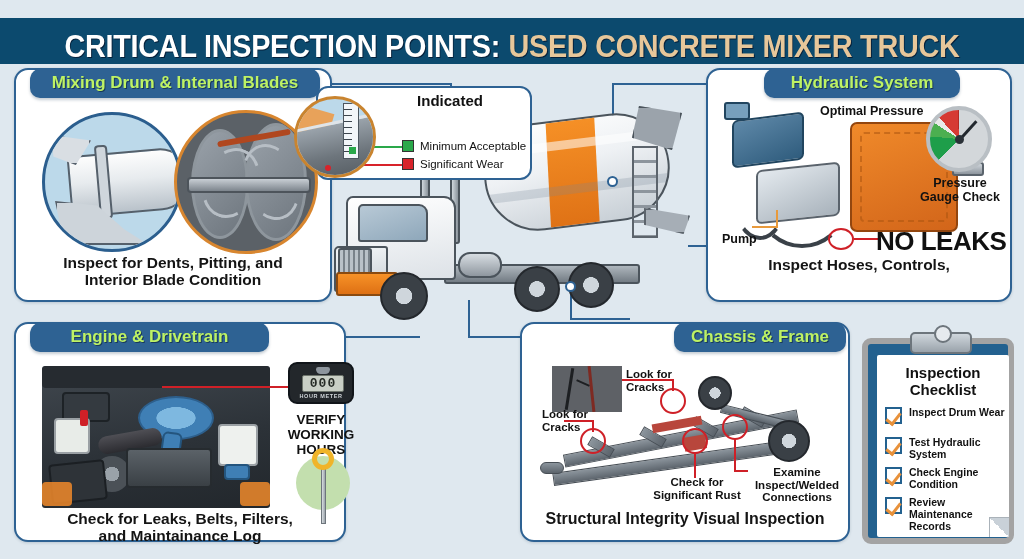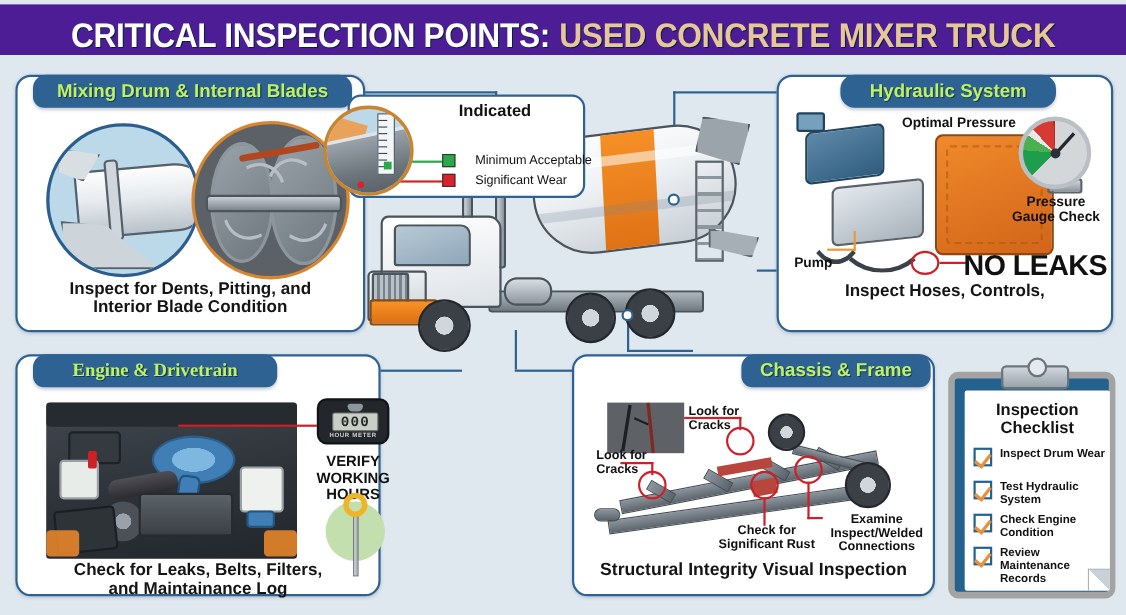--- a/index.html
+++ b/index.html
@@ -6,22 +6,22 @@
   body {
     width:1024px; height:559px; overflow:hidden;
     background:#dfe8ef;
     font-family:"Liberation Sans", sans-serif;
     position:relative;
   }
   .stage { position:absolute; inset:0; }
 
   
   .header {
-    position:absolute; left:0; top:4px; width:1024px; height:46px;
-    background:#4c1d95;
+    position:absolute; left:0; top:18px; width:1024px; height:46px;
+    background:#0c4a6e;
   }
   .header-title {
     position:absolute; left:0; top:0; width:1024px; height:58px;
     display:flex; align-items:center; justify-content:center;
     font-size:31px; font-weight:bold; letter-spacing:-0.3px;
     white-space:nowrap;
     font-family:"Liberation Sans Narrow","Liberation Sans",sans-serif;
     transform:scaleX(0.93); transform-origin:center;
   }
   .t-white { color:#ffffff; text-shadow:1px 1px 0 #06203a; }
@@ -105,21 +105,21 @@
   #wearbox {
     position:absolute; left:316px; top:86px; width:216px; height:94px;
     background:#ffffff; border:2px solid #2e6293; border-radius:12px;
   }
   #wearbox .wt {
     position:absolute; left:52px; top:5px; width:160px;
     text-align:center; font-size:15px; font-weight:bold; color:#111;
     line-height:1.1;
     font-family:"Liberation Sans Narrow","Liberation Sans",sans-serif;
   }
-  .legend-row { position:absolute; left:84px; display:flex; align-items:center; gap:18px; }
+  .legend-row { position:absolute; left:84px; display:flex; align-items:center; gap:6px; }
   .legend-row .sw { width:12px; height:12px; border:1px solid #333; }
   .legend-row .lb { font-size:11.5px; color:#111; white-space:nowrap;
     font-family:"Liberation Sans Narrow","Liberation Sans",sans-serif;}
   #lg1 { top:52px; } #lg2 { top:70px; }
   .lg-line { position:absolute; height:1.5px; }
 
   #magnifier {
     position:absolute; left:294px; top:96px; width:82px; height:82px;
     border-radius:50%; border:3px solid #c9842f; overflow:hidden;
     background:#bcd9ea;
@@ -136,21 +136,21 @@
   .mag-ruler i {
     position:absolute; left:0; width:8px; height:1.2px; background:#3b444c;
   }
   .mag-orange {
     position:absolute; left:-14px; top:8px; width:42px; height:74px;
     background:#e8a25a; transform:rotate(16deg);
   }
 
   
   #p2 { left:706px; top:68px; width:306px; height:234px; }
-  #p2 .panel-head { left:56px; width:196px;border-radius:13px; }
+  #p2 .panel-head { left:56px; width:196px; }
   .lbl { position:absolute; font-size:12.5px; font-weight:bold; color:#111;
     font-family:"Liberation Sans Narrow","Liberation Sans",sans-serif; }
   .motor-box {
     position:absolute; left:24px; top:46px; width:72px; height:48px;
     background:linear-gradient(160deg,#5e88a8,#2f5c7d);
     border:2px solid #21455f; border-radius:6px;
     transform:skewY(-7deg);
   }
   .motor-cap {
     position:absolute; left:16px; top:32px; width:26px; height:18px;
@@ -205,21 +205,21 @@
     border:2.5px solid #cf2027; border-radius:50%;
   }
   .leak-line {
     position:absolute; left:146px; top:168px; width:24px; height:2px;
     background:#cf2027;
   }
   #p2 .panel-caption { top:186px; }
 
   
   #p3 { left:14px; top:322px; width:332px; height:220px; }
-  #p3 .panel-head { left:14px; width:222px;font-family:Liberation Serif, serif; }
+  #p3 .panel-head { left:14px; width:239px; }
   #engbay {
     position:absolute; left:26px; top:42px; width:228px; height:142px;
     background:linear-gradient(170deg,#41484f 0%,#2c3238 55%,#22272c 100%);
     border-radius:3px; overflow:hidden;
   }
   .eng-part { position:absolute; border-radius:4px; }
   #hourmeter {
     position:absolute; left:272px; top:38px; width:66px; height:42px;
     background:#23272b; border:2px solid #11151a; border-radius:9px;
   }

